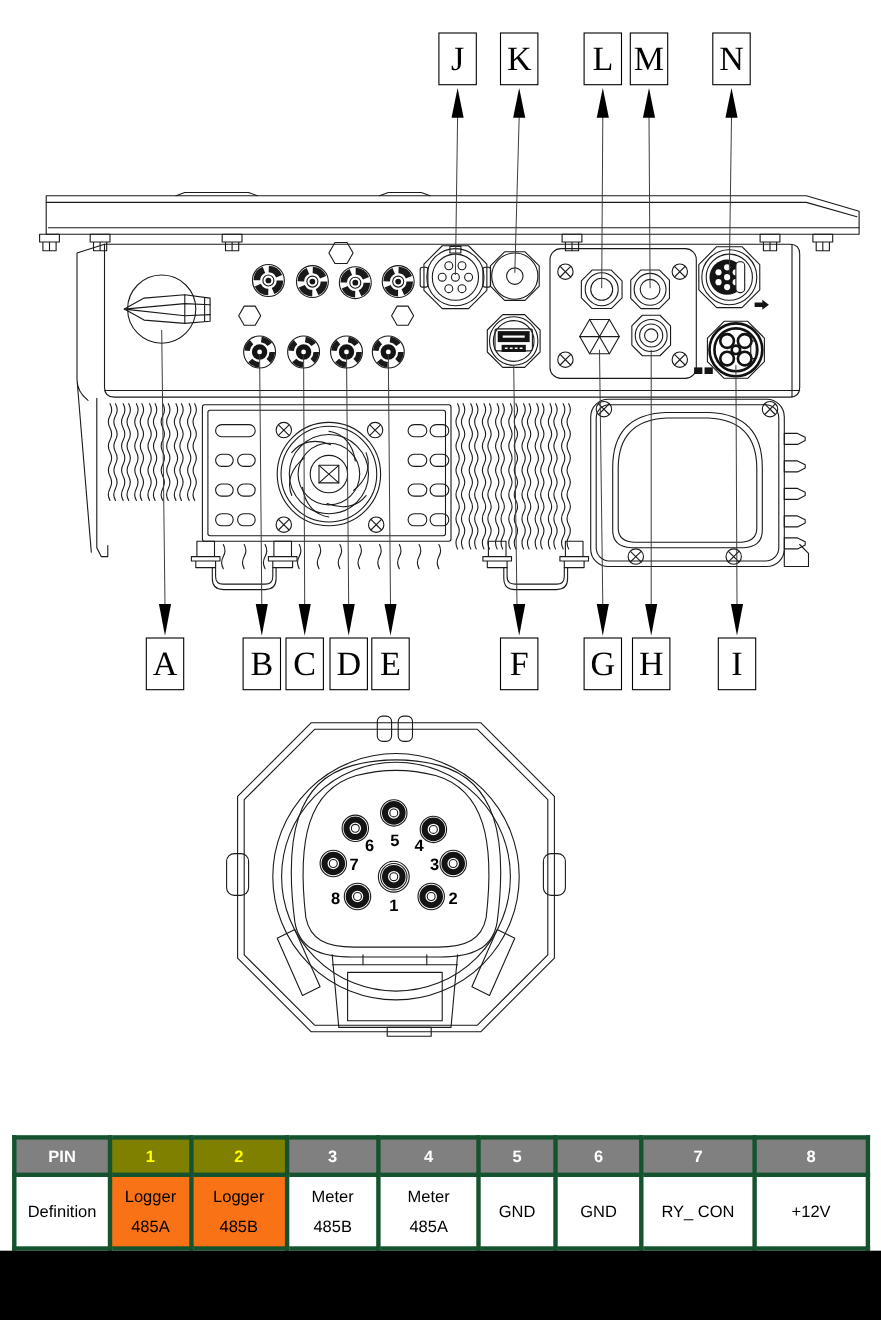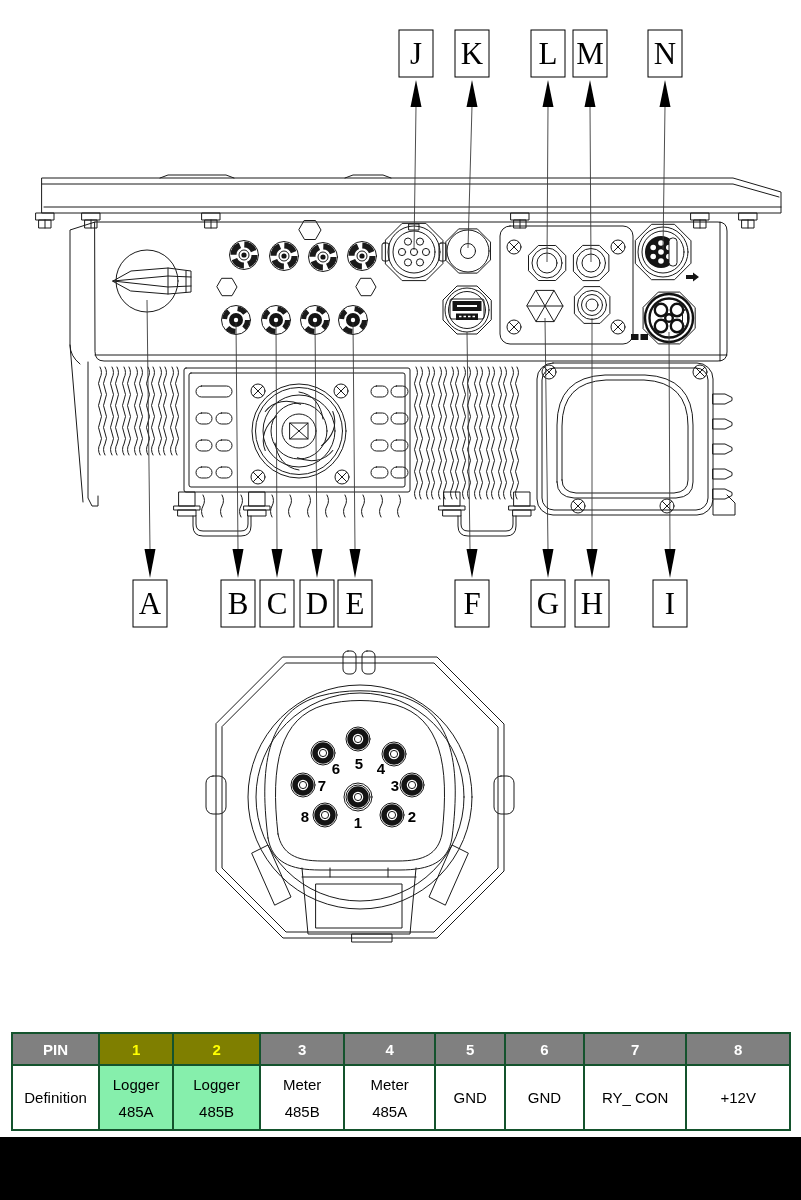--- a/index.html
+++ b/index.html
@@ -12,25 +12,25 @@
   svg .wh{fill:#fff;stroke:#1a1a1a;stroke-width:1;}
   svg .lead{fill:none;stroke:#3a3a3a;stroke-width:0.9;}
   svg .arrow{fill:#000;stroke:none;}
   svg .lbox{fill:#fff;stroke:#000;stroke-width:1;}
   svg text.letter{font-family:"Liberation Serif","DejaVu Serif",serif;font-size:31px;fill:#000;
         text-anchor:middle;stroke:none;}
   svg text.pnum{font-family:"Liberation Sans",sans-serif;font-size:15px;font-weight:bold;fill:#000;
         text-anchor:middle;stroke:none;}
   .pin-table{position:absolute;left:11px;top:1032px;width:780px;border-collapse:collapse;
         table-layout:fixed;border:1px solid #8f8f8f;}
-  .pin-table th,.pin-table td{border:2px solid #14532d;text-align:center;padding:0;}
+  .pin-table th,.pin-table td{border:4px solid #14532d;text-align:center;padding:0;}
   .pin-table th{background:#808080;color:#fff;font-size:15px;font-weight:bold;height:30px;}
   .pin-table th.hl{background:#7f7f00;color:#ffff00;}
   .pin-table td{background:#fff;color:#000;font-size:15px;height:63px;}
-  .pin-table td.hl{background:#86efac;}
+  .pin-table td.hl{background:#f97316;}
   .pin-table td div{line-height:27px;}
   .black-bar{position:absolute;left:0;top:1137px;width:801px;height:63px;background:#000;}
 </style>
 </head>
 <body>
 
 <div class="page">
 
 <svg width="801" height="1030" viewBox="0 0 801 1030">
   <defs>

